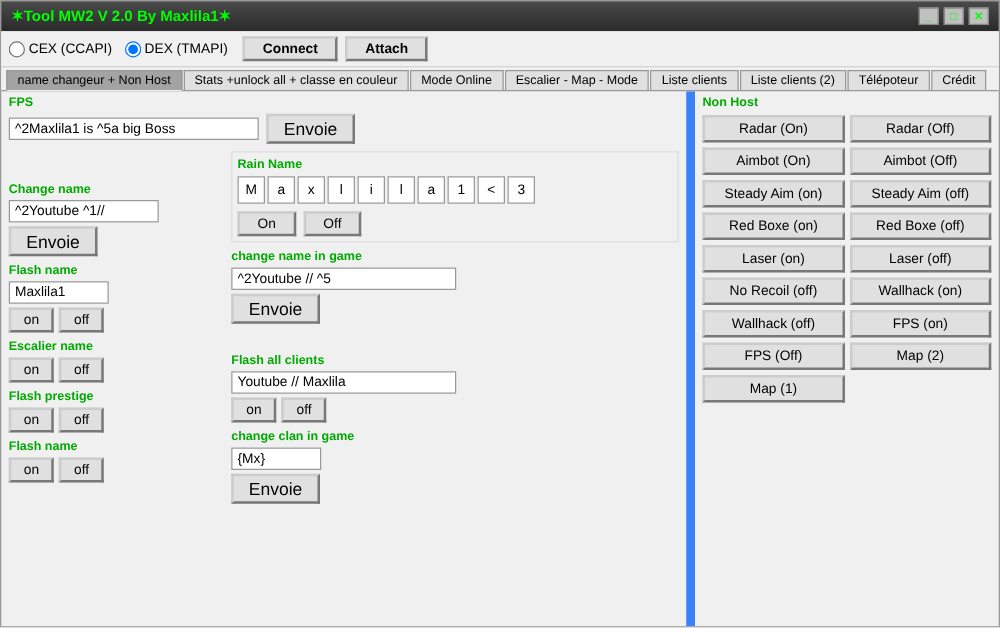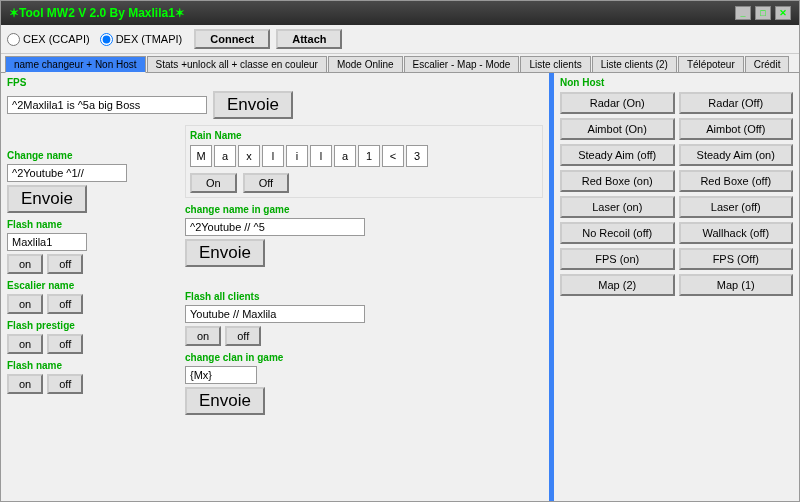--- a/index.html
+++ b/index.html
@@ -83,39 +83,39 @@
     .tab {
       padding: 2px 8px;
       background: #e0e0e0;
       border: 1px solid #999;
       border-bottom: none;
       cursor: pointer;
       font-size: 10px;
       white-space: nowrap;
     }
     .tab.active {
-      background: #3b82f6;
+      background: #a3a3a3;
       border-bottom: 1px solid #f0f0f0;
       margin-bottom: -1px;
       z-index: 1;
     }
     .main-content {
       display: flex;
       flex: 1;
       overflow: hidden;
     }
     .left-panel {
       flex: 1;
       padding: 4px 6px;
       overflow-y: auto;
     }
     .right-panel {
       width: 250px;
       padding: 4px 6px;
-      border-left: 5px solid #3b82f6;
+      border-left: 7px solid #3b82f6;
     }
     .section-label {
       color: #00aa00;
       font-size: 10px;
       margin-bottom: 3px;
       font-weight: bold;
     }
     .fps-section {
       margin-bottom: 6px;
     }
@@ -132,21 +132,21 @@
       background: white;
     }
     .fps-input {
       width: 200px;
     }
     .envoie-btn {
       padding: 2px 12px;
       background: #e0e0e0;
       border: 2px outset #ccc;
       cursor: pointer;
-      font-size: 17px;
+      font-size: 14px;
     }
     .change-name-section {
       margin-bottom: 6px;
       margin-top: 25px;
     }
     .name-input {
       width: 120px;
     }
     .rain-name-label {
       color: #00aa00;
@@ -392,27 +392,28 @@
       </div>
     </div>
 
     <div class="right-panel">
       <div class="right-section-label">Non Host</div>
       <div class="non-host-grid">
         <button class="nh-btn">Radar (On)</button>
         <button class="nh-btn">Radar (Off)</button>
         <button class="nh-btn">Aimbot (On)</button>
         <button class="nh-btn">Aimbot (Off)</button>
+        <button class="nh-btn">Steady Aim (on)</button>
         <button class="nh-btn">Steady Aim (off)</button>
-        <button class="nh-btn">Steady Aim (on)</button>
         <button class="nh-btn">Red Boxe (on)</button>
         <button class="nh-btn">Red Boxe (off)</button>
         <button class="nh-btn">Laser (on)</button>
         <button class="nh-btn">Laser (off)</button>
         <button class="nh-btn">No Recoil (off)</button>
+        <button class="nh-btn">Wallhack (on)</button>
         <button class="nh-btn">Wallhack (off)</button>
         <button class="nh-btn">FPS (on)</button>
         <button class="nh-btn">FPS (Off)</button>
         <button class="nh-btn">Map (2)</button>
         <button class="nh-btn">Map (1)</button>
       </div>
     </div>
   </div>
 </div>
 

